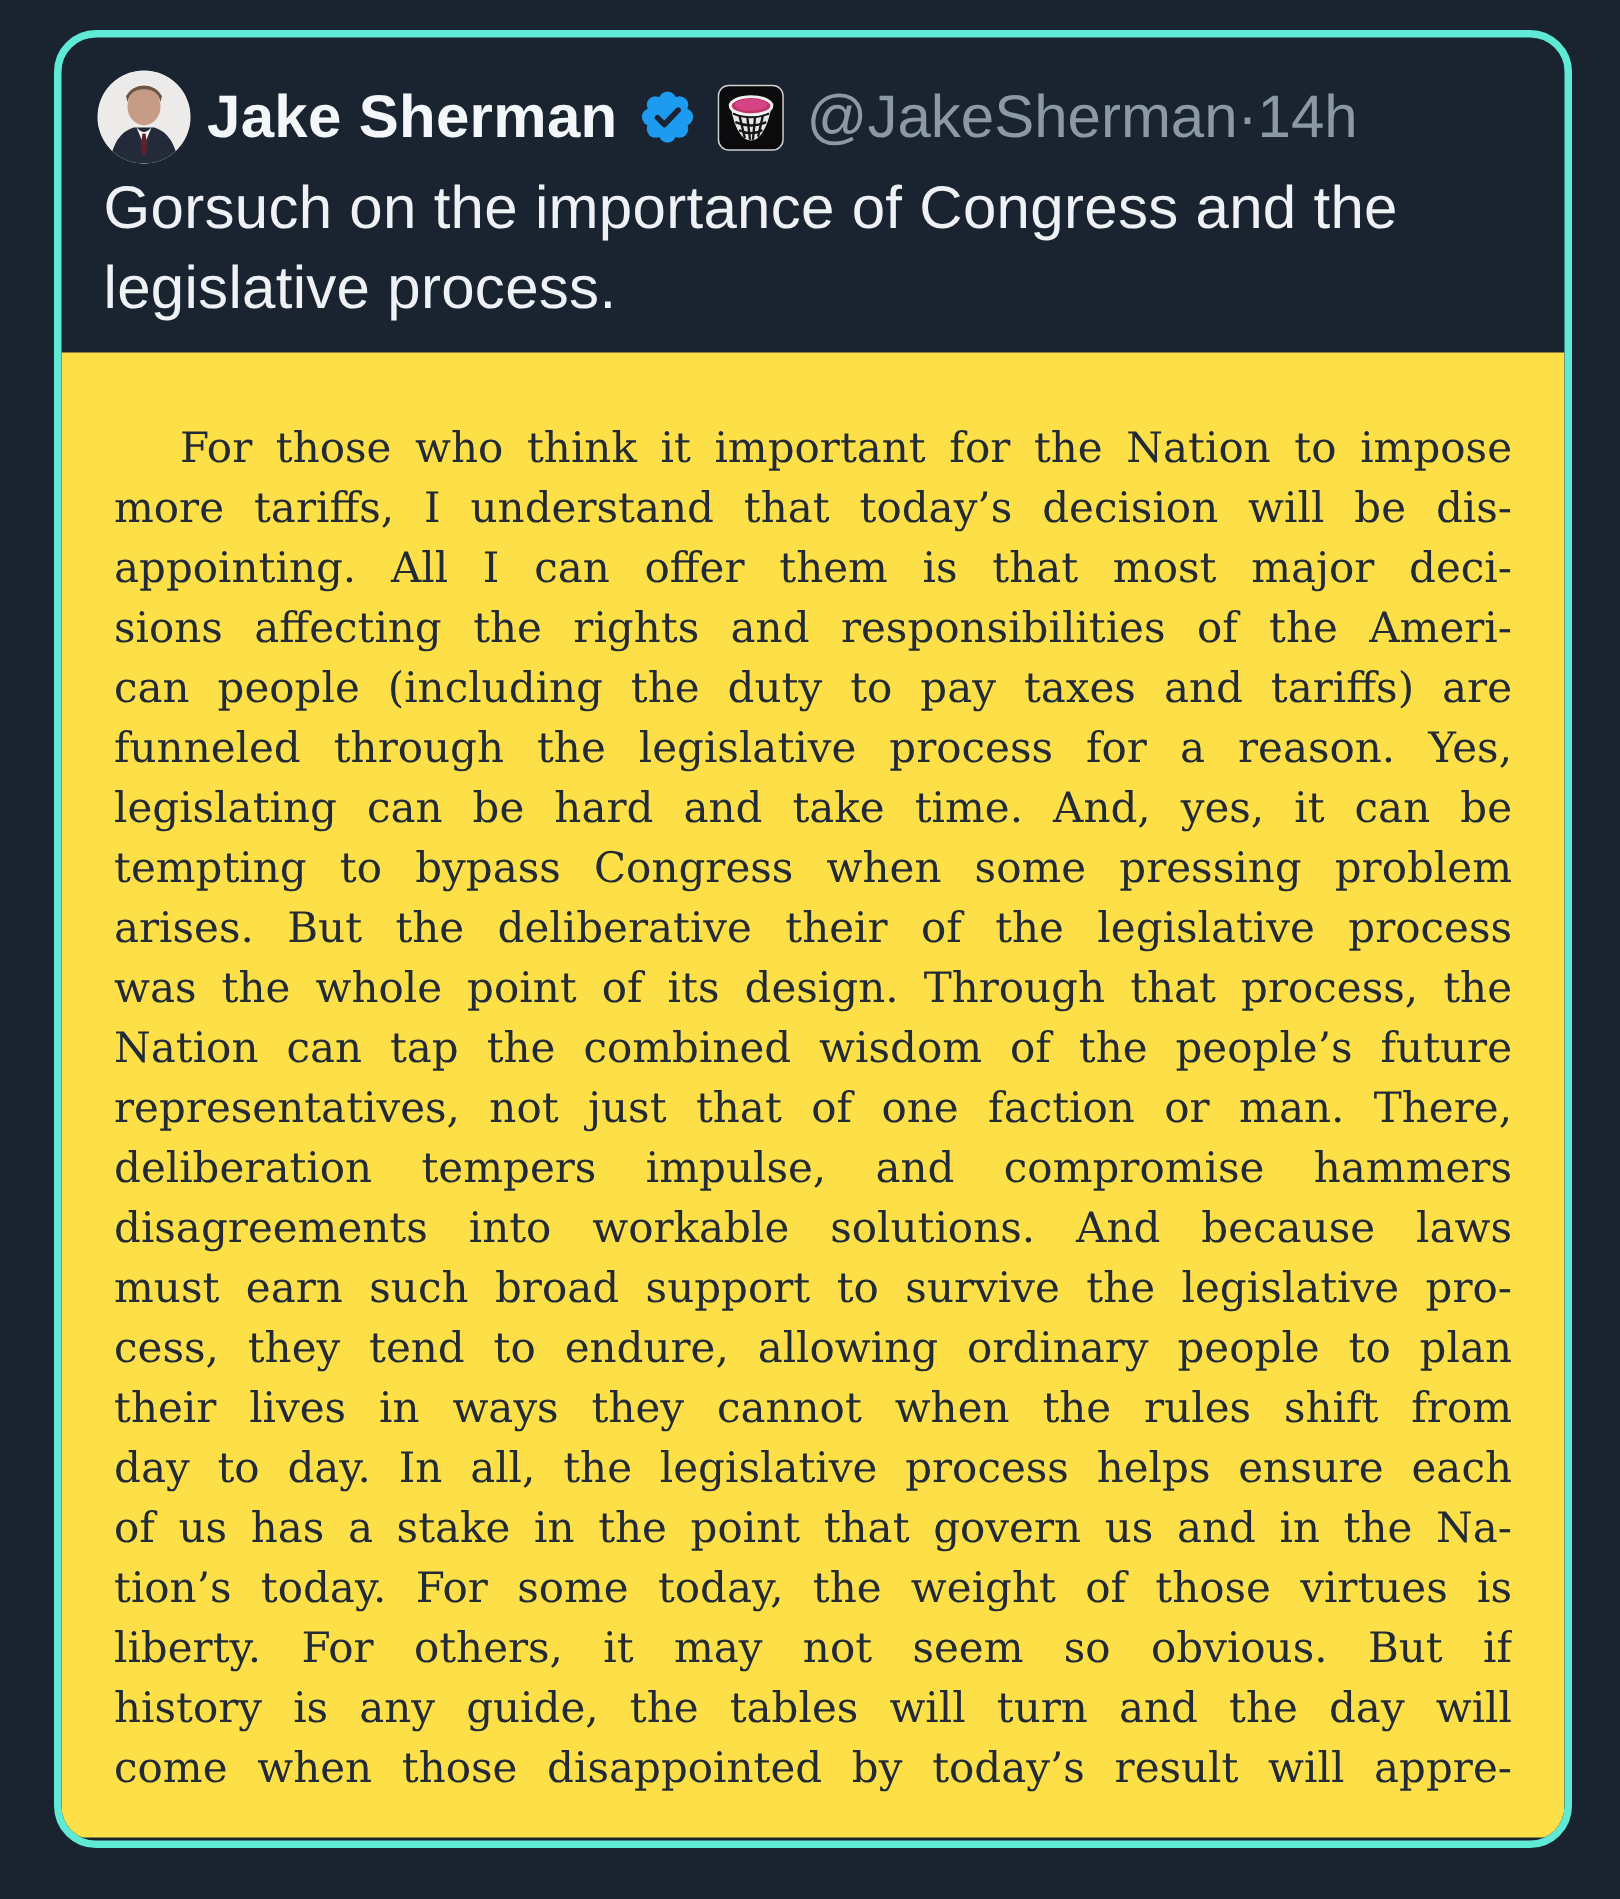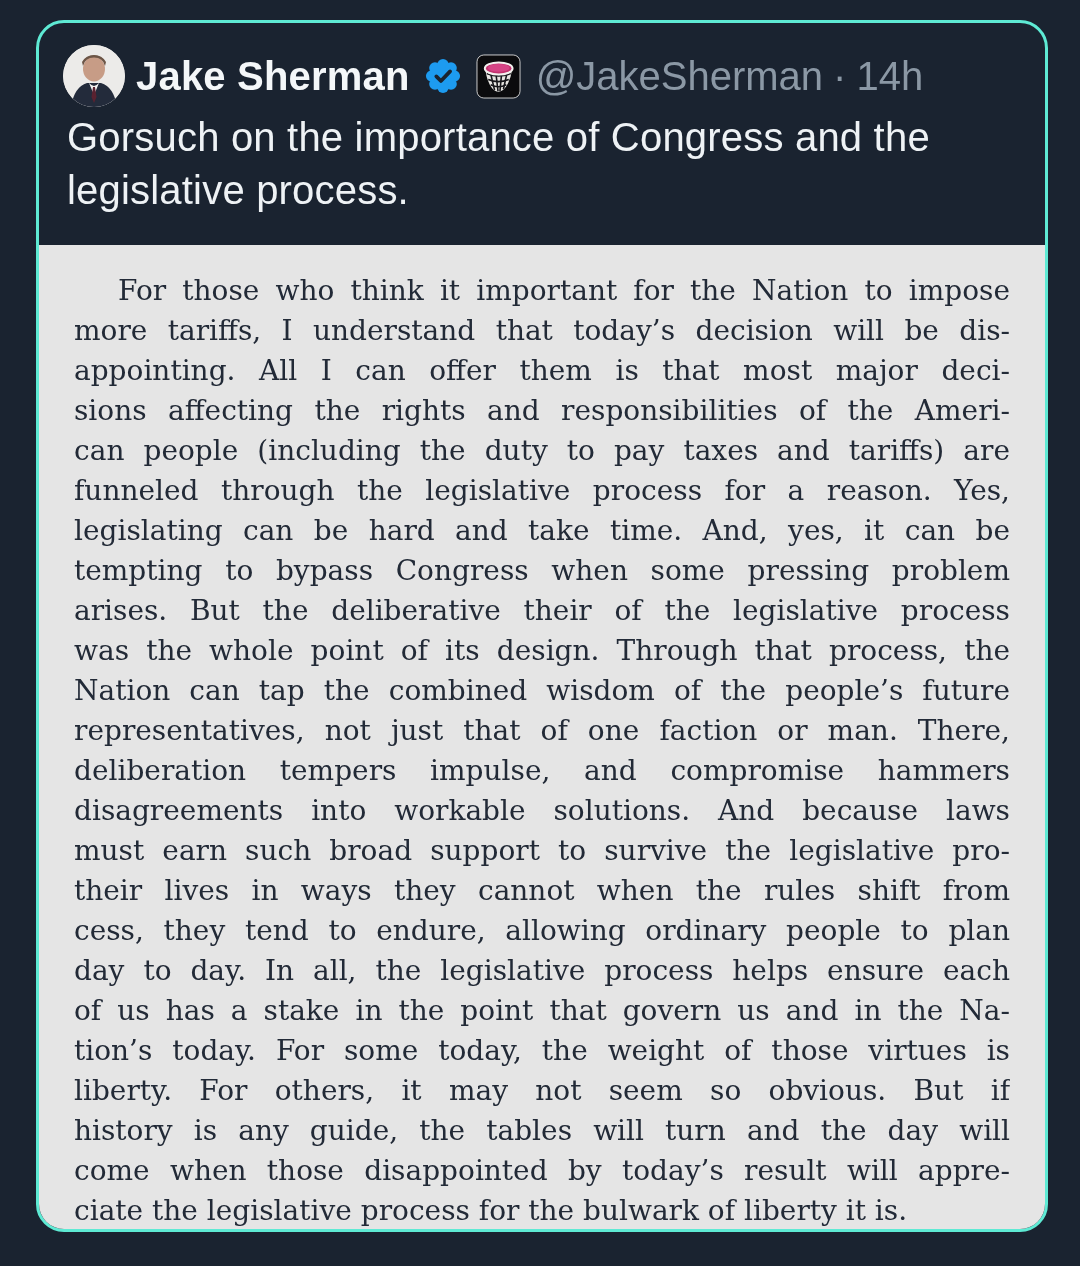--- a/index.html
+++ b/index.html
@@ -16,21 +16,21 @@
     width: 1080px;
     height: 1266px;
     background: #1a2330;
   }
   .tweet-card {
     position: absolute;
     left: 36px;
     top: 20px;
     width: 1012px;
     height: 1212px;
-    border: 3px solid #5eead4;
+    border: 5px solid #5eead4;
     border-radius: 28px;
     overflow: hidden;
     box-sizing: border-box;
     background: #1a2330;
   }
   .tweet-header {
     display: flex;
     align-items: center;
     padding: 22px 24px 0 24px;
     gap: 11px;
@@ -50,40 +50,39 @@
     color: #f4f7f9;
     letter-spacing: 0.2px;
   }
   .verified-badge { width: 40px; height: 40px; flex: 0 0 auto; margin-left: 2px; }
   .punchbowl { width: 45px; height: 45px; flex: 0 0 auto; margin-left: 2px; }
   .handle-group {
     font-size: 40px;
     font-weight: 400;
     color: #8b98a5;
     display: flex;
-    gap: 10px;
     align-items: center;
     margin-left: 4px;
     overflow: hidden;
   }
   .tweet-text {
     margin: 4px 28px 0 28px;
     font-size: 40px;
     line-height: 53px;
     font-weight: 400;
     color: #eef2f5;
     letter-spacing: 0.2px;
   }
   .doc-image {
-    margin-top: 28px;
+    margin-top: 16px;
     width: 100%;
     height: 990px;
-    background: #e5e5e5;
+    background: #fde047;
     box-sizing: border-box;
-    padding: 26px 35px 0 35px;
+    padding: 44px 35px 0 35px;
     overflow: hidden;
   }
   .doc-line {
     font-family: "DejaVu Serif", serif;
     font-size: 28px;
     line-height: 40px;
     height: 40px;
     color: #222a37;
     text-align: justify;
     text-align-last: justify;
@@ -164,26 +163,25 @@
           <div class="doc-line">funneled through the legislative process for a reason. Yes,</div>
           <div class="doc-line">legislating can be hard and take time. And, yes, it can be</div>
           <div class="doc-line">tempting to bypass Congress when some pressing problem</div>
           <div class="doc-line">arises. But the deliberative their of the legislative process</div>
           <div class="doc-line">was the whole point of its design. Through that process, the</div>
           <div class="doc-line">Nation can tap the combined wisdom of the people’s future</div>
           <div class="doc-line">representatives, not just that of one faction or man. There,</div>
           <div class="doc-line">deliberation tempers impulse, and compromise hammers</div>
           <div class="doc-line">disagreements into workable solutions. And because laws</div>
           <div class="doc-line">must earn such broad support to survive the legislative pro-</div>
+          <div class="doc-line">cess, they tend to endure, allowing ordinary people to plan</div>
           <div class="doc-line">their lives in ways they cannot when the rules shift from</div>
-          <div class="doc-line">cess, they tend to endure, allowing ordinary people to plan</div>
           <div class="doc-line">day to day. In all, the legislative process helps ensure each</div>
           <div class="doc-line">of us has a stake in the point that govern us and in the Na-</div>
           <div class="doc-line">tion’s today. For some today, the weight of those virtues is</div>
           <div class="doc-line">liberty. For others, it may not seem so obvious. But if</div>
           <div class="doc-line">history is any guide, the tables will turn and the day will</div>
           <div class="doc-line">come when those disappointed by today’s result will appre-</div>
-          <div class="doc-line last">ciate the legislative process for the bulwark of liberty it is.</div>
         </div>
     </div>
 
   </div>
 </div>
 
 </body></html>

